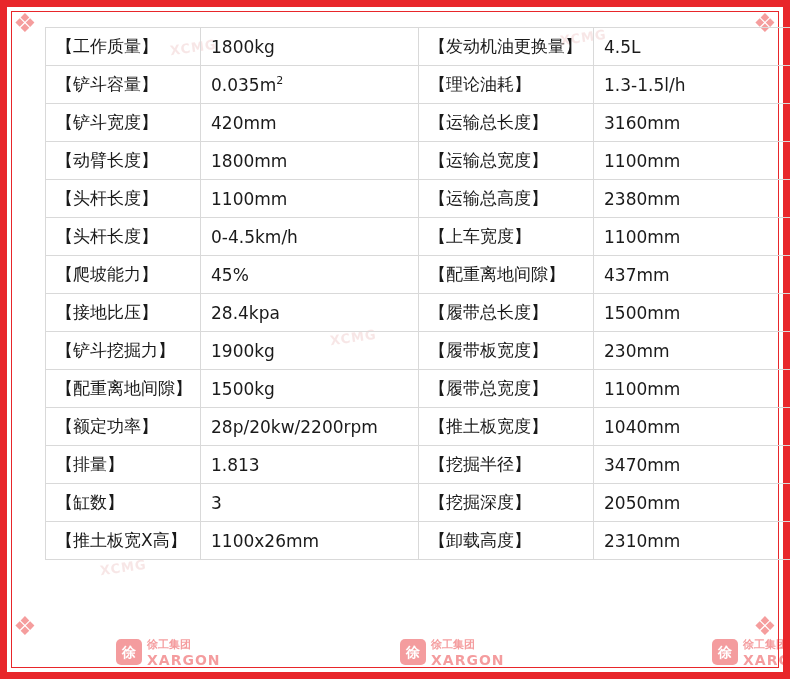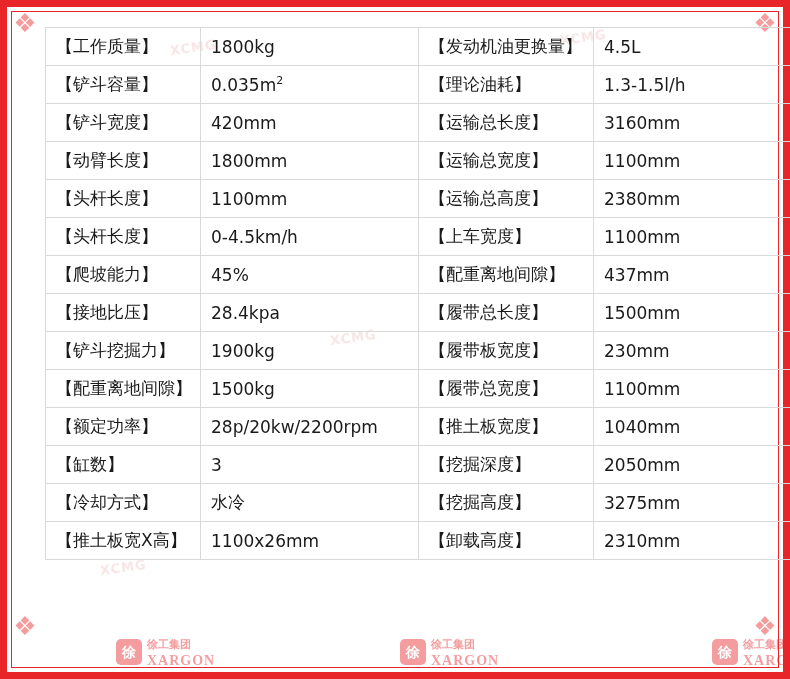--- a/index.html
+++ b/index.html
@@ -114,21 +114,21 @@
     border-radius: 5px;
     background: #e8262a;
     color: #fff;
     font-size: 14px;
     font-weight: bold;
     line-height: 26px;
     text-align: center;
     margin-right: 5px;
     font-family: "DejaVu Sans", sans-serif;
   }
-  .logo .txt { line-height: 1.05; font-family: Liberation Serif, serif; }
+  .logo .txt { line-height: 1.05; }
   .logo .cn { font-size: 11px; color: #e8262a; font-weight: bold; }
   .logo .en { font-size: 14px; color: #e8262a; letter-spacing: 1px; font-weight: bold; }
   .logo.l1 { left: 116px; bottom: 2px; }
   .logo.l2 { left: 400px; bottom: 2px; }
   .logo.l3 { left: 712px; bottom: 2px; }
 </style>
 </head>
 <body>
 
 <div class="frame"></div>
@@ -206,30 +206,30 @@
           <td class="label-r">【履带总宽度】</td>
           <td class="value-r">1100mm</td>
         </tr>
         <tr>
           <td class="label">【额定功率】</td>
           <td class="value">28p/20kw/2200rpm</td>
           <td class="label-r">【推土板宽度】</td>
           <td class="value-r">1040mm</td>
         </tr>
         <tr>
+          <td class="label">【排量】</td>
+          <td class="value">1.813</td>
+          <td class="label-r">【挖掘半径】</td>
+          <td class="value-r">3470mm</td>
+        </tr>
+        <tr>
           <td class="label">【缸数】</td>
           <td class="value">3</td>
           <td class="label-r">【挖掘深度】</td>
           <td class="value-r">2050mm</td>
-        </tr>
-        <tr>
-          <td class="label">【冷却方式】</td>
-          <td class="value">水冷</td>
-          <td class="label-r">【挖掘高度】</td>
-          <td class="value-r">3275mm</td>
         </tr>
         <tr>
           <td class="label">【推土板宽X高】</td>
           <td class="value">1100x26mm</td>
           <td class="label-r">【卸载高度】</td>
           <td class="value-r">2310mm</td>
         </tr>
       </tbody>
   </table>
 </div>

